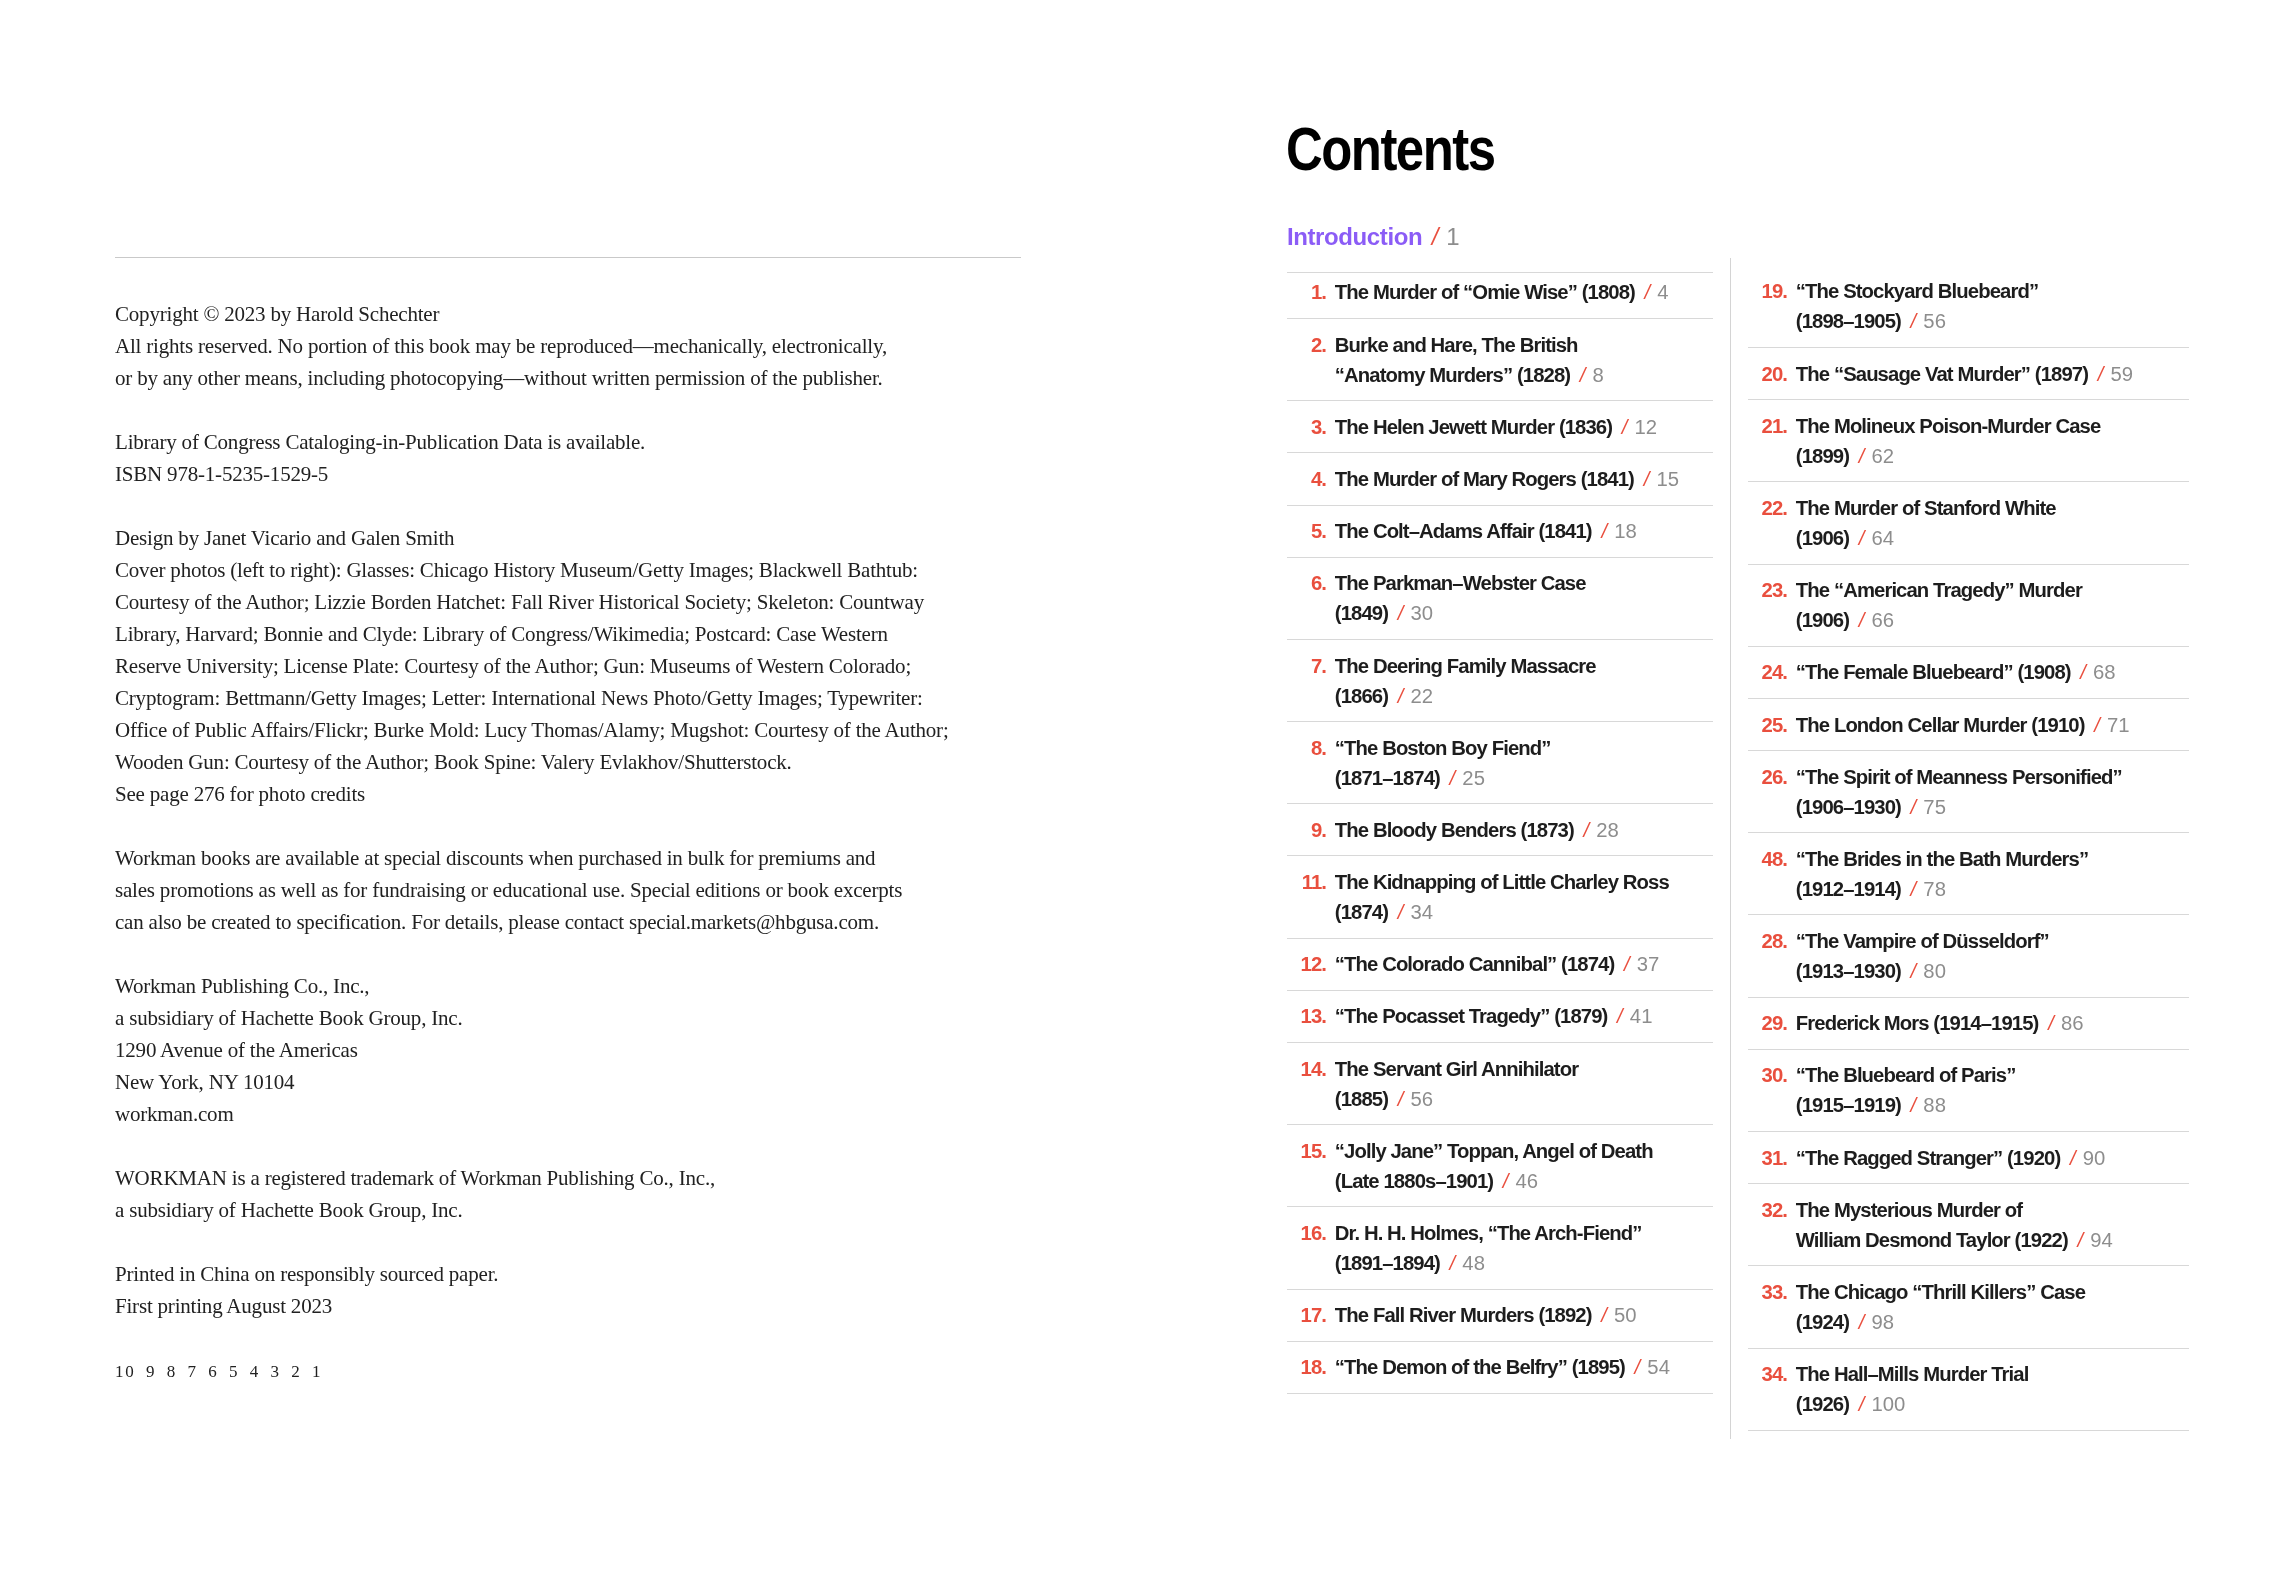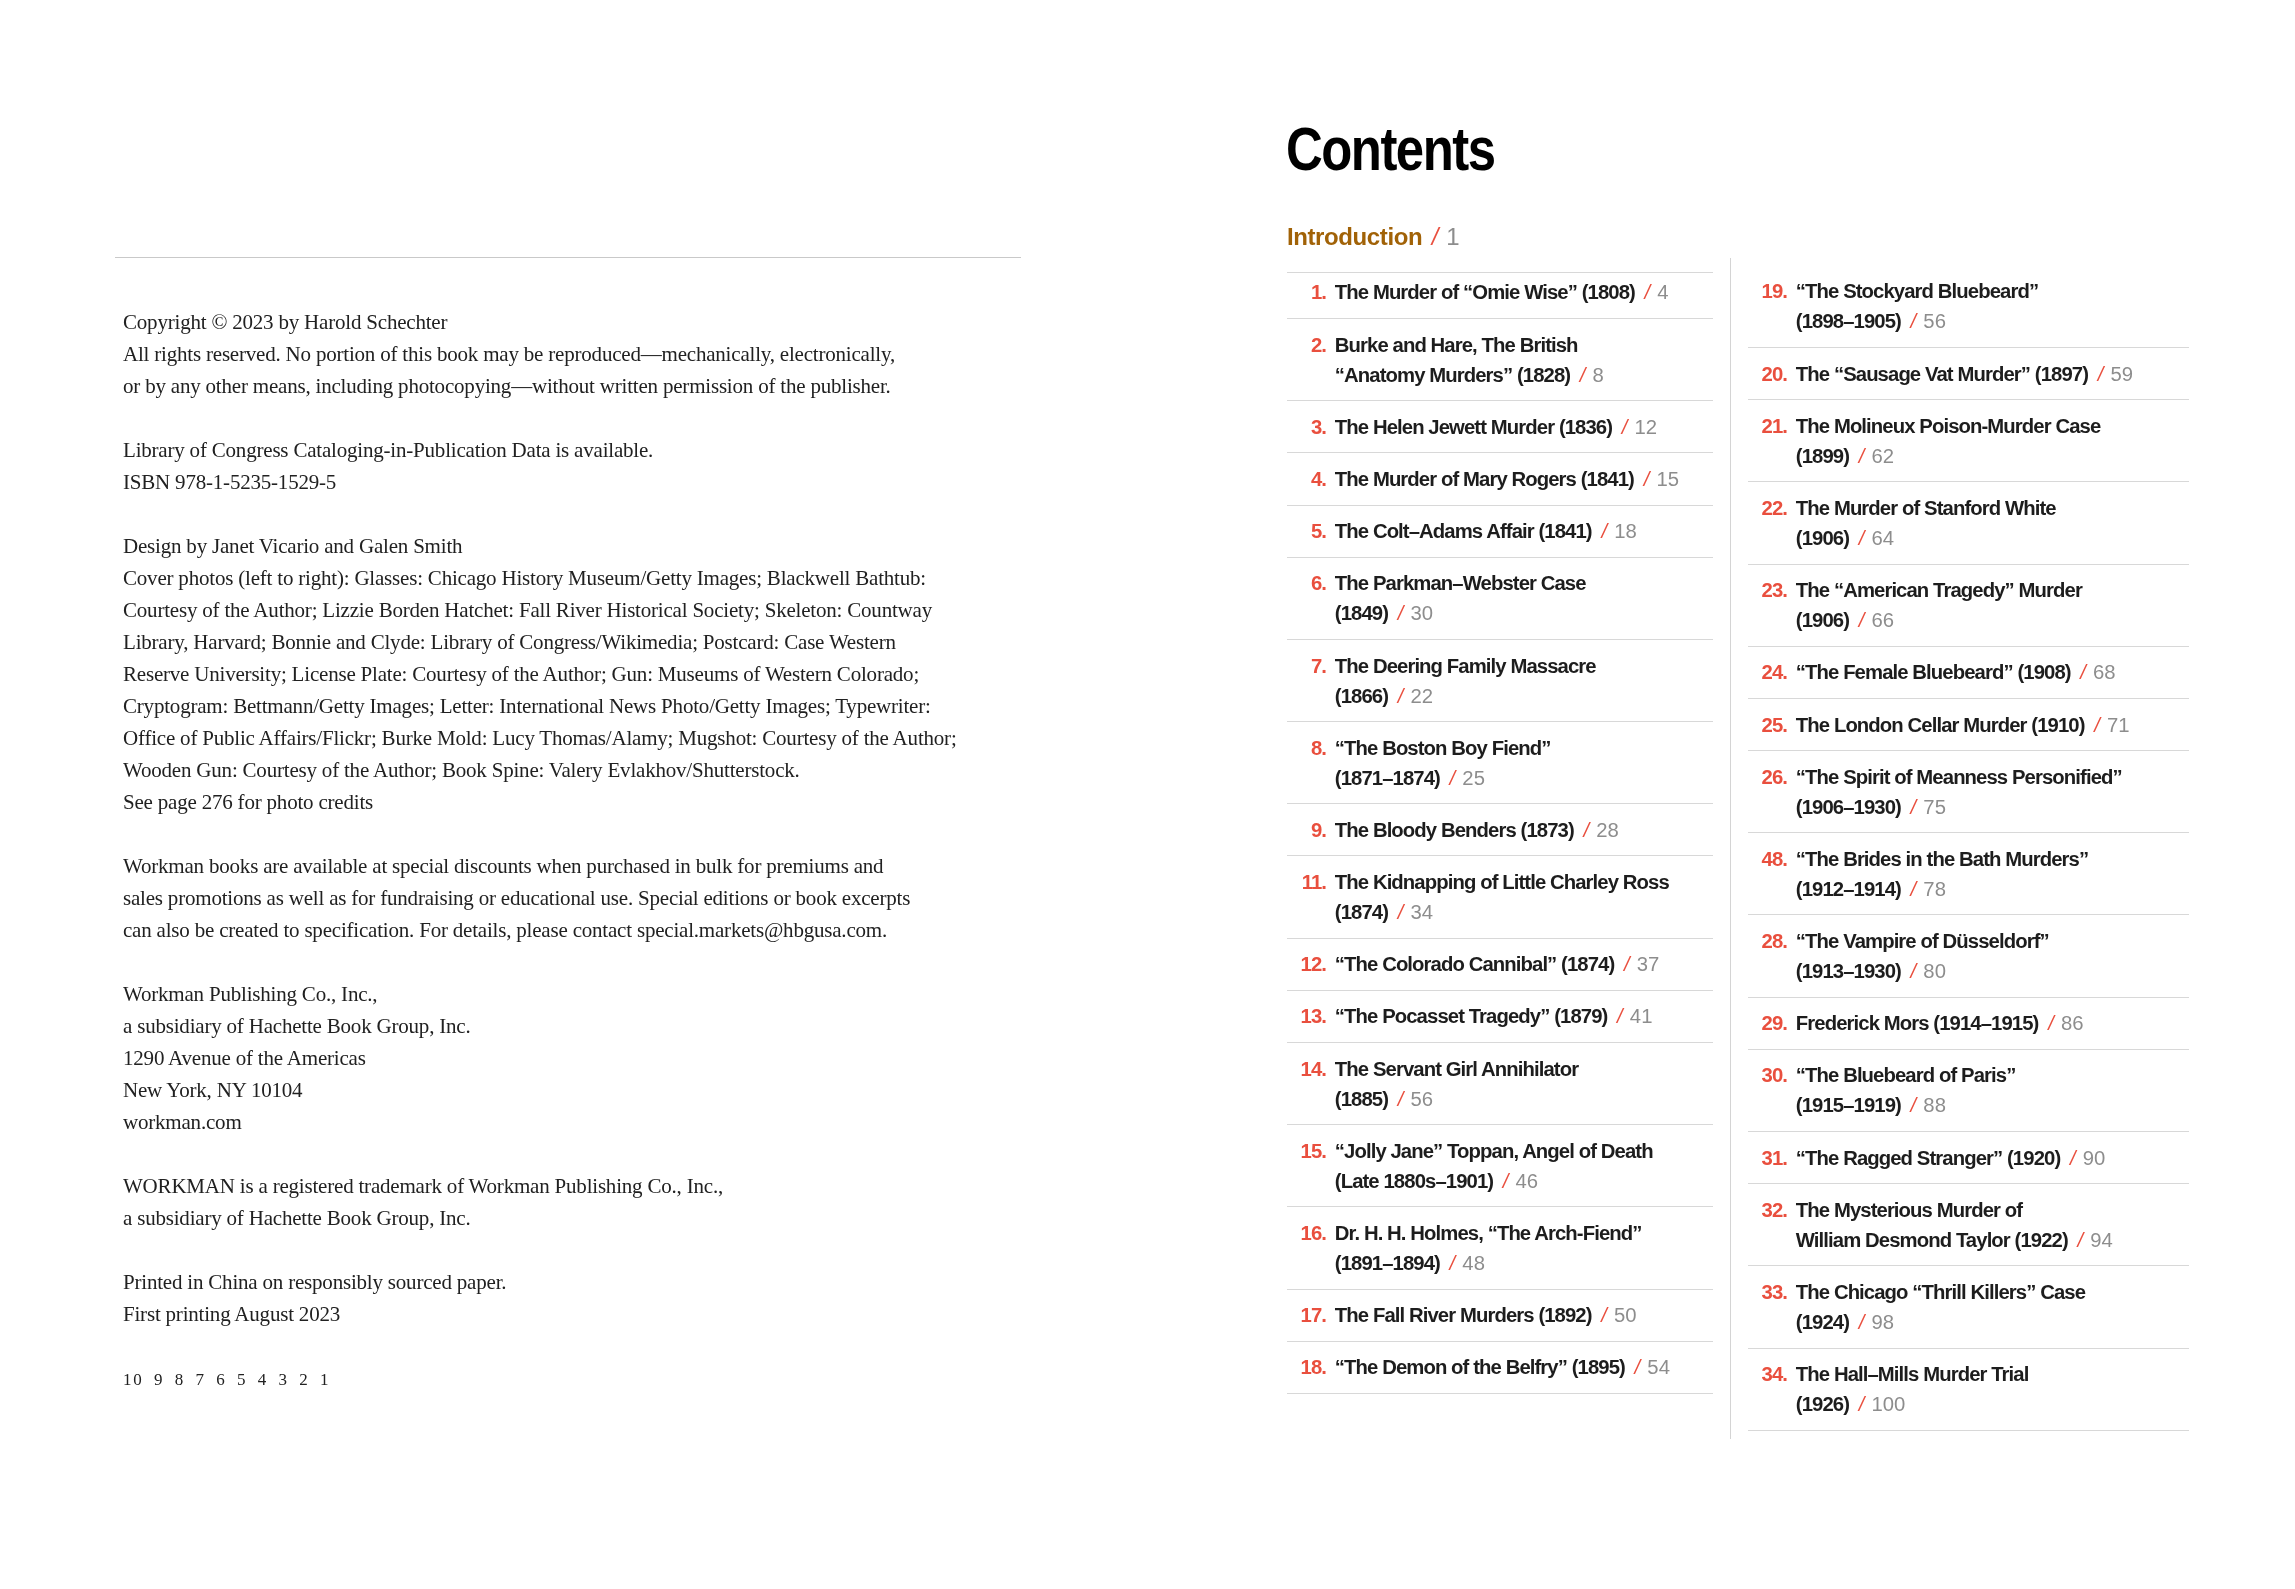--- a/index.html
+++ b/index.html
@@ -15,40 +15,40 @@
   .rule{
     position:absolute;left:115px;top:257px;width:906px;height:0.9px;
     background:#c9c9c9;
   }
   .colophon{
     position:absolute;left:115px;top:298px;width:971px;
     font-family:"Liberation Serif","DejaVu Serif",serif;
     font-size:21px;line-height:32px;letter-spacing:-0.2px;
     color:#212121;
   }
-  .colophon p{margin:8px;}
+  .colophon p{margin:0;}
   .colophon p + p{margin-top:32px;}
   .colophon p.digits{
     font-size:17px;letter-spacing:1.8px;word-spacing:4.4px;margin-top:34px;
   }
 
   
   .contents-title{
     position:absolute;left:1286px;top:118px;margin:0;
     font-size:62px;line-height:62px;font-weight:700;color:#000;
     letter-spacing:-1.8px;
     transform:scaleX(0.82);transform-origin:0 0;
     white-space:nowrap;
   }
   .intro-row{
     position:absolute;left:1287px;top:222px;
     font-size:24px;line-height:30px;letter-spacing:-0.4px;
     white-space:nowrap;
   }
-  .intro-label{color:#a16207;font-weight:700;}
+  .intro-label{color:#8b5cf6;font-weight:700;}
   .sl{color:#e94f3e;font-weight:400;font-style:italic;margin:0 8px 0 9.7px;}
   .pg{color:#8d8d8d;font-weight:400;letter-spacing:0;}
 
   .toc-col{
     position:absolute;top:272px;
     font-size:20.3px;line-height:30px;letter-spacing:-0.9px;
     color:#1d1d1d;
   }
   .toc-col.left{left:1287px;width:426px;border-top:0.9px solid #d8d8d8;}
   .toc-col.right{left:1748px;width:441px;}

